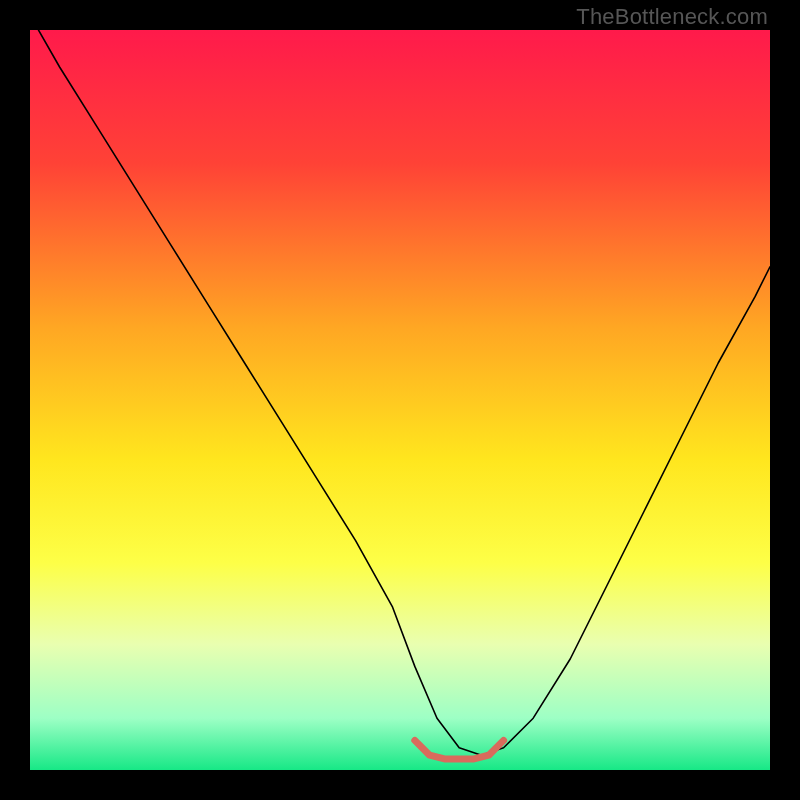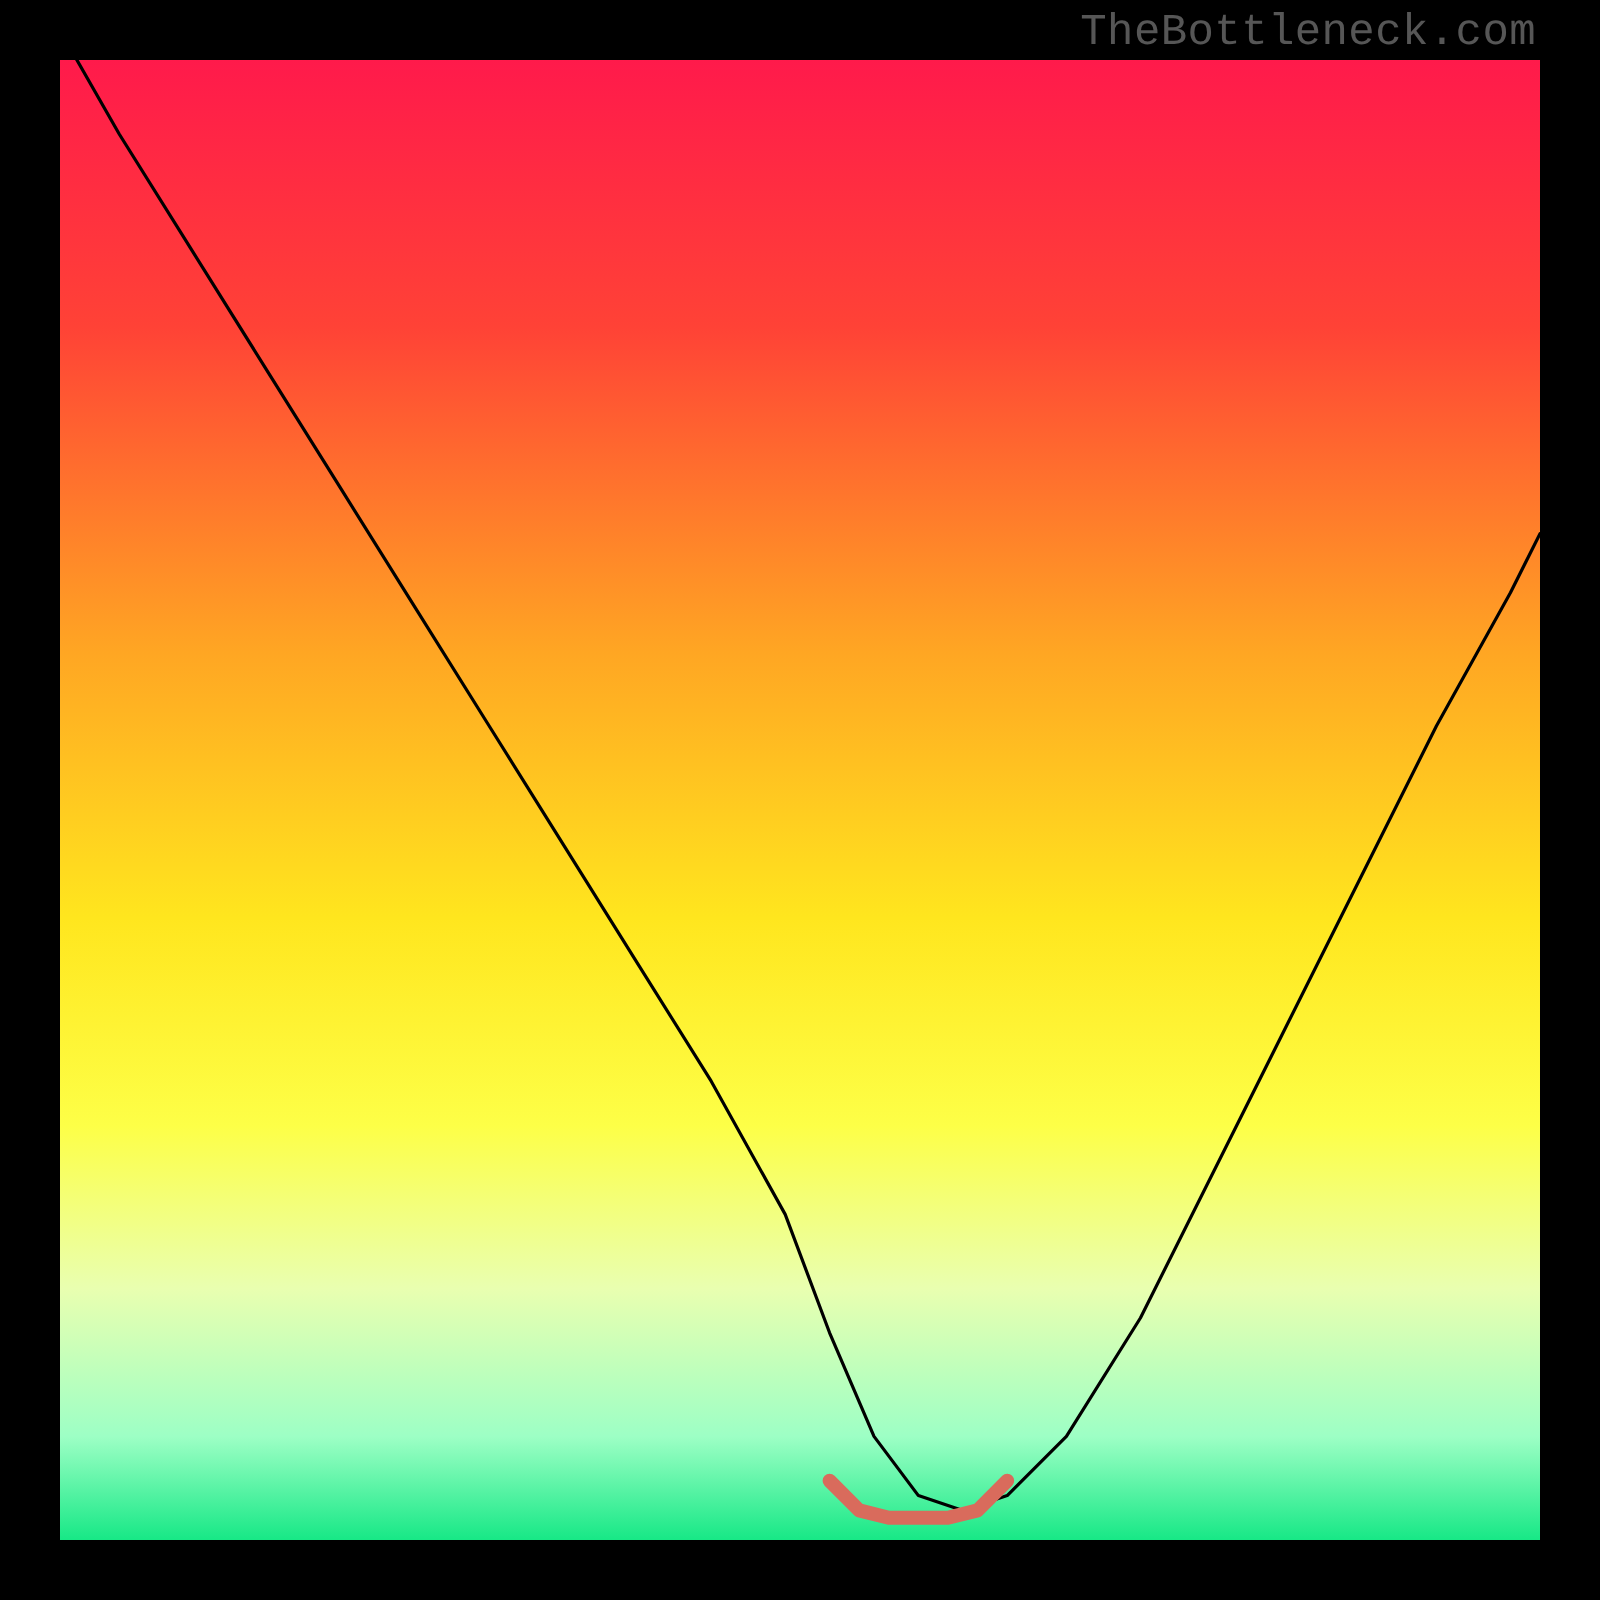--- a/index.html
+++ b/index.html
@@ -22,21 +22,21 @@
     top: 30px;
     left: 30px;
     width: 740px;
     height: 740px;
     overflow: hidden;
   }
   .watermark {
     position: absolute;
     top: 4px;
     right: 32px;
-    font-family: Liberation Mono, monospace;
+    font-family: Liberation Sans, sans-serif;
     font-size: 22px;
     color: #565656;
     letter-spacing: 0.2px;
   }
   svg {
     display: block;
   }
 </style>
 </head>
 <body>

